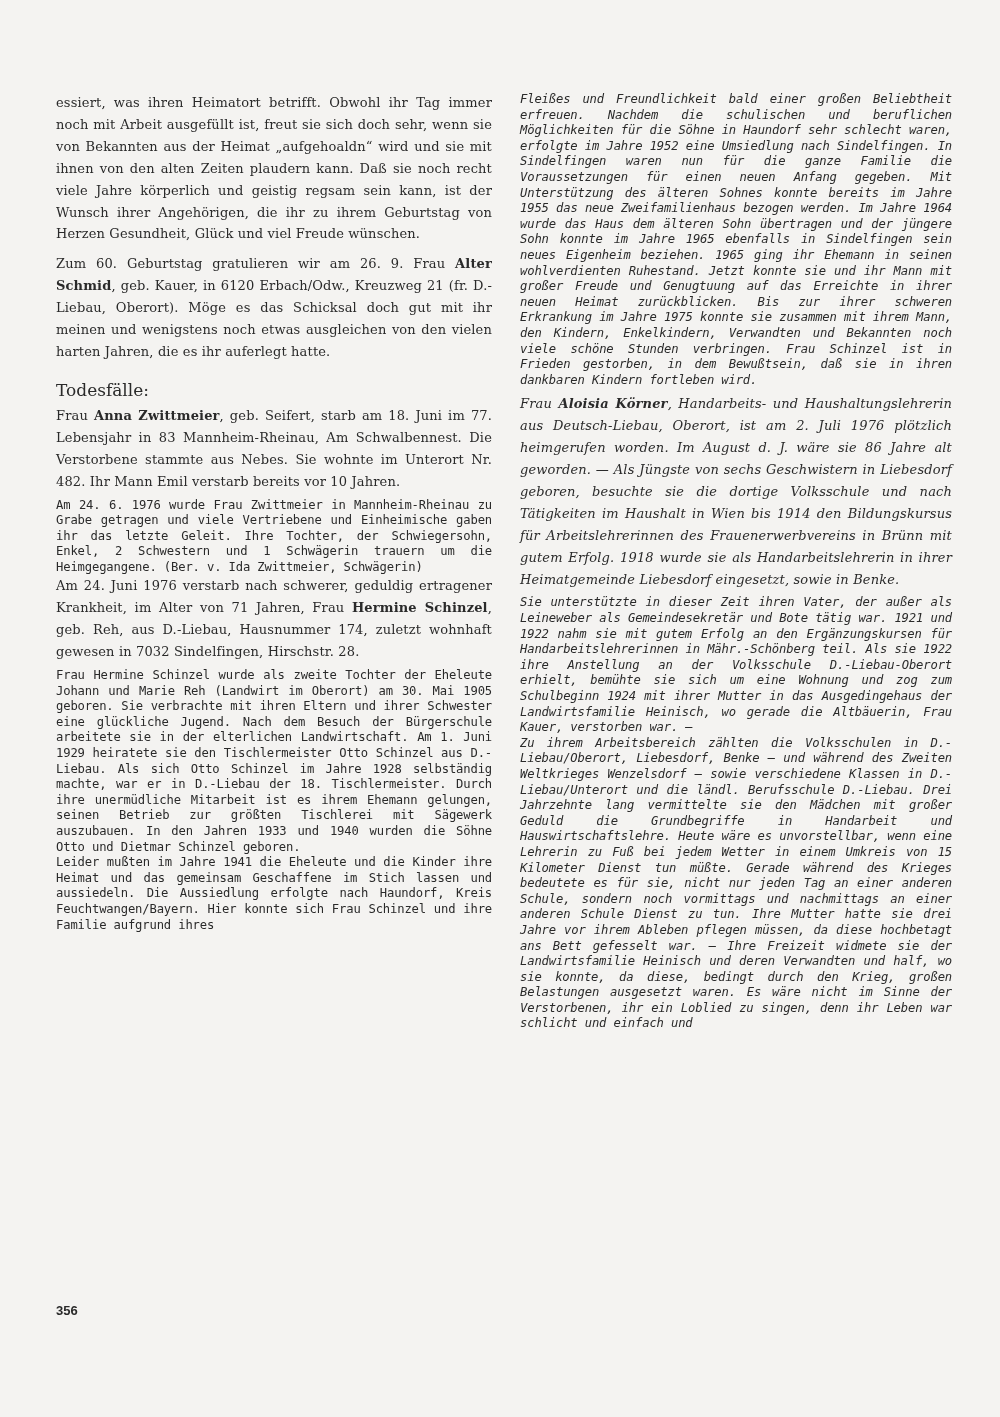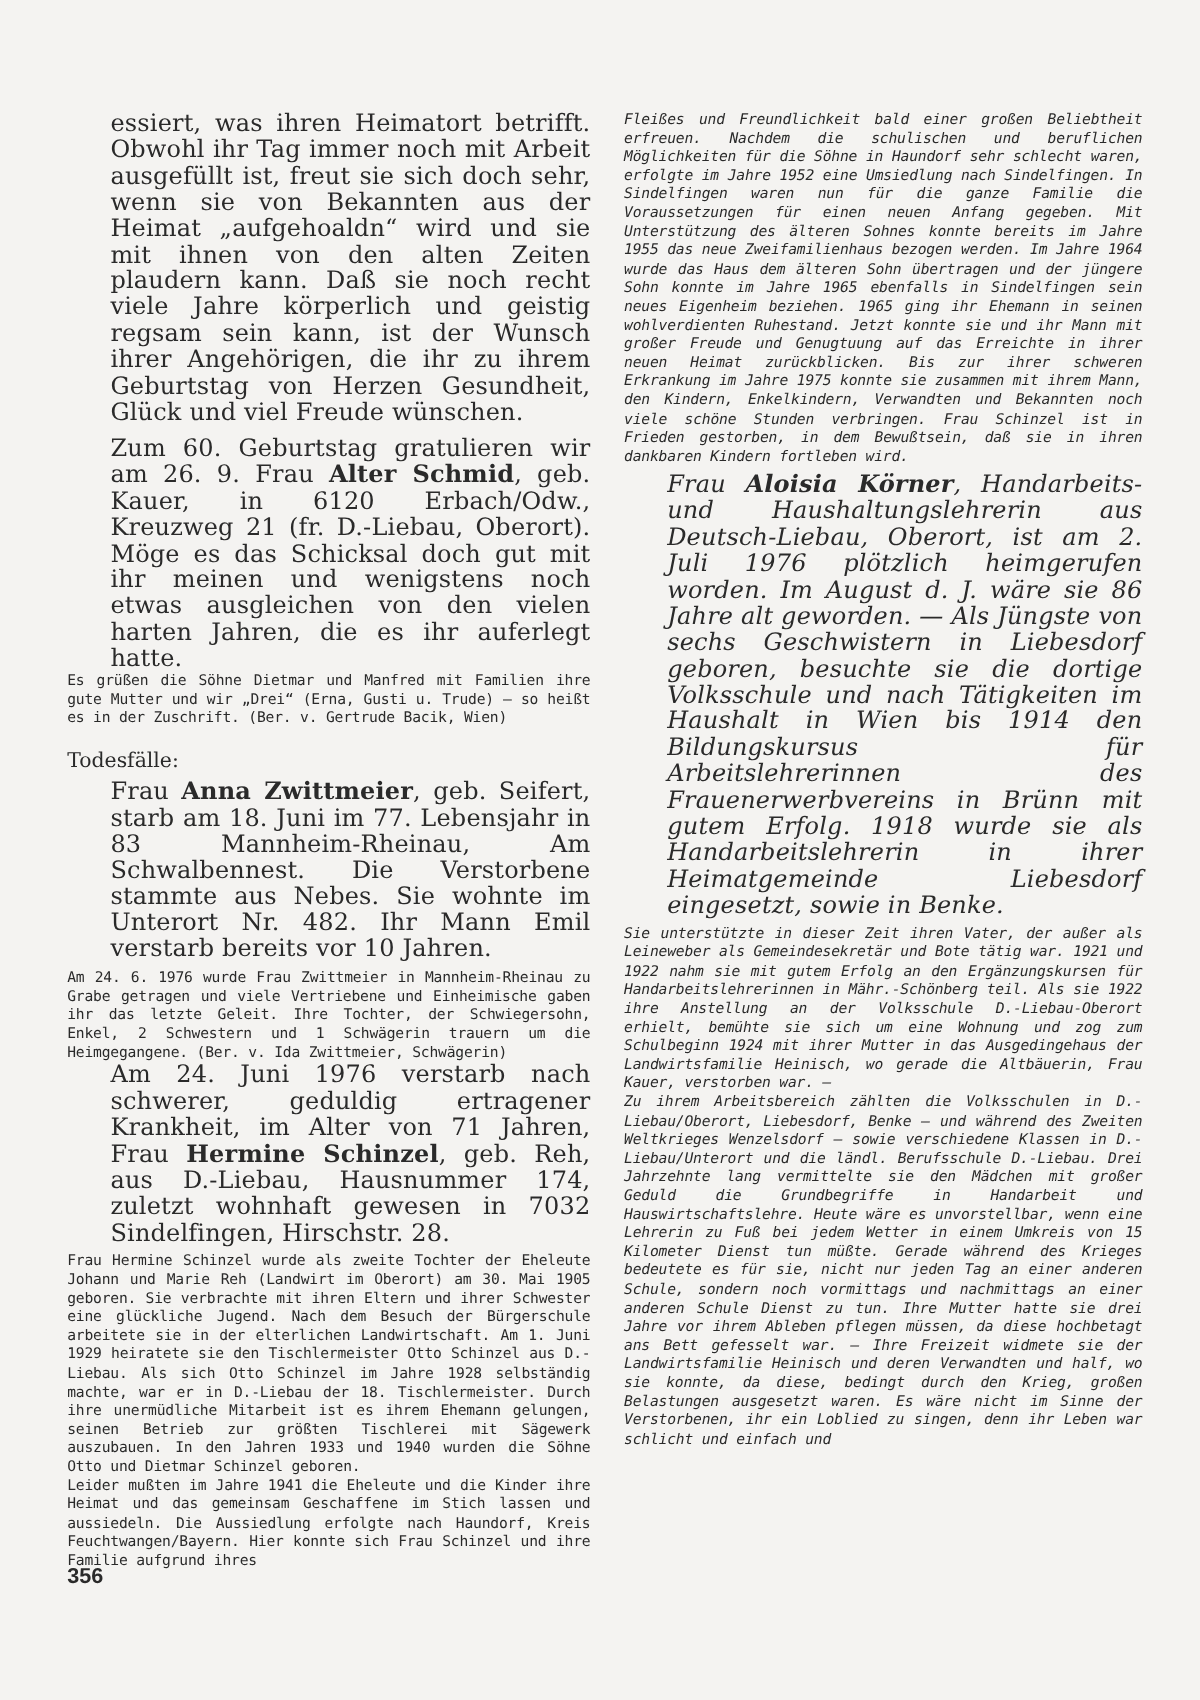--- a/index.html
+++ b/index.html
@@ -13,24 +13,23 @@
       font-family: "DejaVu Serif", "Liberation Serif", serif;
     }
     .col {
       position: absolute;
       top: 92px;
     }
     .col-left { left: 56px; width: 436px; }
     .col-right { left: 520px; width: 432px; font-style: italic; }
     p { margin: 0; text-align: justify; }
     .big {
-      font-size: 20px;
+      font-size: 13px;
       line-height: 21.9px;
       letter-spacing: 0.15px;
-      margin-left: 36px;
     }
     .small {
       font-family: "DejaVu Sans Mono", "Liberation Mono", monospace;
       font-size: 12.2px;
       line-height: 15.6px;
       letter-spacing: -0.15px;
     }
     b { font-weight: bold; }
     .gap { height: 8px; }
     .gap-sm { height: 5px; }
@@ -40,32 +39,31 @@
       line-height: 22px;
       margin-top: 16px;
       margin-bottom: 4px;
     }
     .page-num {
       position: absolute;
       left: 56px;
       top: 1303px;
       font-family: "Liberation Sans", sans-serif;
       font-weight: bold;
-      font-size: 18px;
+      font-size: 13px;
       color: #2a2a2a;
     }
   </style>
 </head>
 <body>
 
 <div class="col col-left">
   <p class="big">essiert, was ihren Heimatort betrifft. Obwohl ihr Tag immer noch mit Arbeit ausgefüllt ist, freut sie sich doch sehr, wenn sie von Bekannten aus der Heimat „aufgehoaldn“ wird und sie mit ihnen von den alten Zeiten plaudern kann. Daß sie noch recht viele Jahre körperlich und geistig regsam sein kann, ist der Wunsch ihrer Angehörigen, die ihr zu ihrem Geburtstag von Herzen Gesundheit, Glück und viel Freude wünschen.</p>
   <div class="gap"></div>
   <p class="big"><span>Zum 60. Geburtstag gratulieren wir am 26. 9. Frau </span><b>Alter Schmid</b><span>, geb. Kauer, in 6120 Erbach/Odw., Kreuzweg 21 (fr. D.-Liebau, Oberort). Möge es das Schicksal doch gut mit ihr meinen und wenigstens noch etwas ausgleichen von den vielen harten Jahren, die es ihr auferlegt hatte.</span></p>
-  <p class="small">Es grüßen die Söhne Dietmar und Manfred mit Familien ihre gute Mutter und wir „Drei“ (Erna, Gusti u. Trude) — so heißt es in der Zuschrift. (Ber. v. Gertrude Bacik, Wien)</p>
 
   <div class="heading">Todesfälle:</div>
 
   <p class="big"><span>Frau </span><b>Anna Zwittmeier</b><span>, geb. Seifert, starb am 18. Juni im 77. Lebensjahr in 83 Mannheim-Rheinau, Am Schwalbennest. Die Verstorbene stammte aus Nebes. Sie wohnte im Unterort Nr. 482. Ihr Mann Emil verstarb bereits vor 10 Jahren.</span></p>
   <div class="gap-sm"></div>
   <p class="small">Am 24. 6. 1976 wurde Frau Zwittmeier in Mannheim-Rheinau zu Grabe getragen und viele Vertriebene und Einheimische gaben ihr das letzte Geleit. Ihre Tochter, der Schwiegersohn, Enkel, 2 Schwestern und 1 Schwägerin trauern um die Heimgegangene. (Ber. v. Ida Zwittmeier, Schwägerin)</p>
   <p class="big"><span>Am 24. Juni 1976 verstarb nach schwerer, geduldig ertragener Krankheit, im Alter von 71 Jahren, Frau </span><b>Hermine Schinzel</b><span>, geb. Reh, aus D.-Liebau, Hausnummer 174, zuletzt wohnhaft gewesen in 7032 Sindelfingen, Hirschstr. 28.</span></p>
   <div class="gap-sm"></div>
   <p class="small">Frau Hermine Schinzel wurde als zweite Tochter der Eheleute Johann und Marie Reh (Landwirt im Oberort) am 30. Mai 1905 geboren. Sie verbrachte mit ihren Eltern und ihrer Schwester eine glückliche Jugend. Nach dem Besuch der Bürgerschule arbeitete sie in der elterlichen Landwirtschaft. Am 1. Juni 1929 heiratete sie den Tischlermeister Otto Schinzel aus D.-Liebau. Als sich Otto Schinzel im Jahre 1928 selbständig machte, war er in D.-Liebau der 18. Tischlermeister. Durch ihre unermüdliche Mitarbeit ist es ihrem Ehemann gelungen, seinen Betrieb zur größten Tischlerei mit Sägewerk auszubauen. In den Jahren 1933 und 1940 wurden die Söhne Otto und Dietmar Schinzel geboren.</p>
   <p class="small">Leider mußten im Jahre 1941 die Eheleute und die Kinder ihre Heimat und das gemeinsam Geschaffene im Stich lassen und aussiedeln. Die Aussiedlung erfolgte nach Haundorf, Kreis Feuchtwangen/Bayern. Hier konnte sich Frau Schinzel und ihre Familie aufgrund ihres</p>

